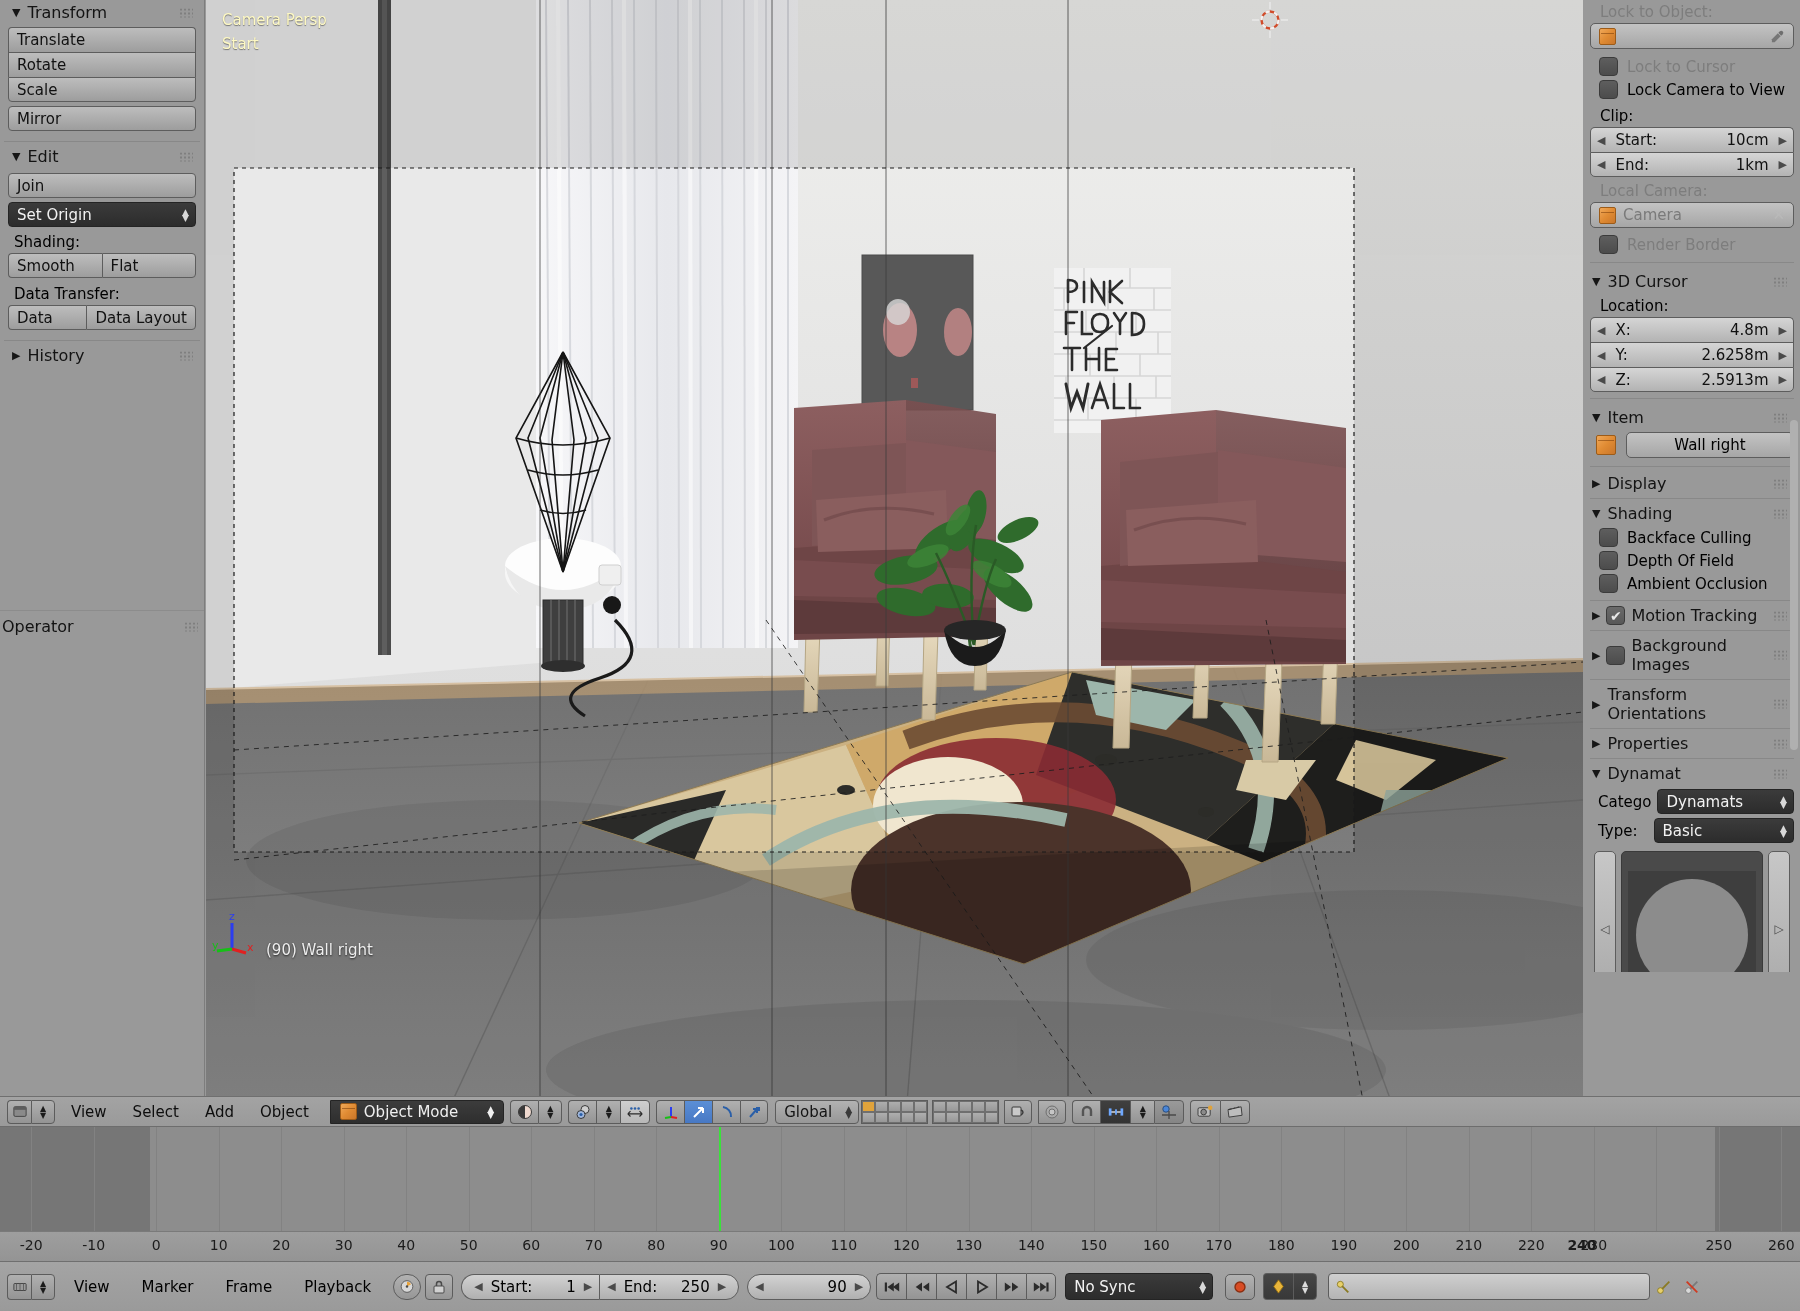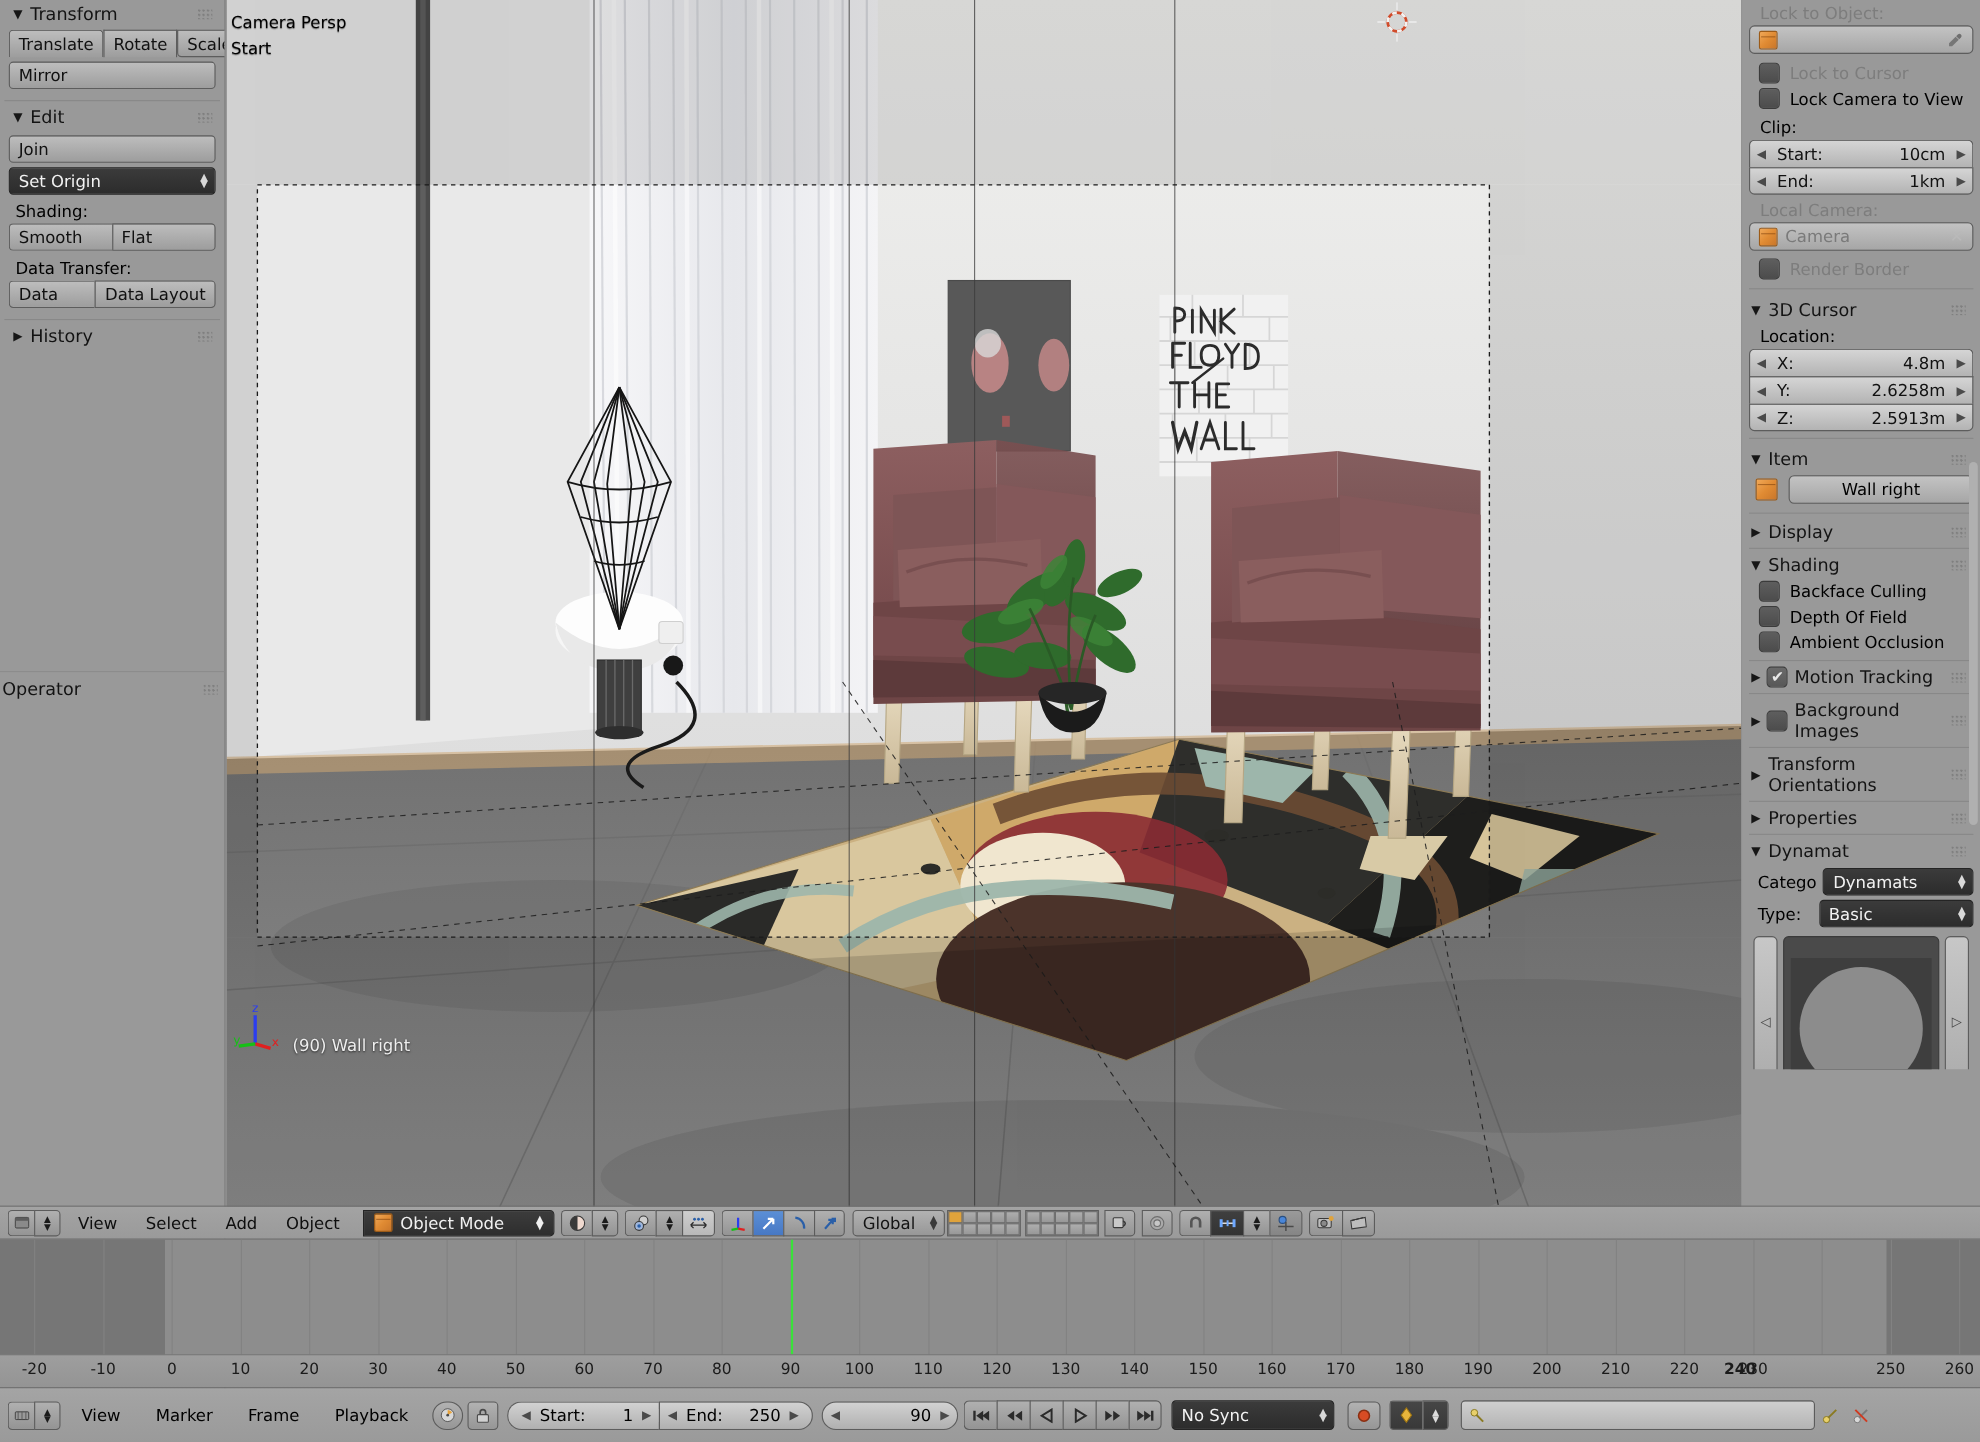--- a/index.html
+++ b/index.html
@@ -33,21 +33,21 @@
     border:1px solid #5d5d5d;
     border-radius:4px;
     color:#111; font-size:15px;
     padding:3px 8px;
     line-height:18px;
     height:25px;
     display:flex; align-items:center;
     cursor:pointer;
     white-space:nowrap;
   }
-  .btn-group { display:flex; }
+  .btn-group { display:flex; flex-direction:column; }
   .btn-group .btn { border-radius:0; border-bottom-width:0; }
   .btn-group .btn:first-child { border-radius:4px 4px 0 0; }
   .btn-group .btn:last-child { border-radius:0 0 4px 4px; border-bottom-width:1px; }
   .btn-row { display:flex; }
   .btn-row .btn { flex:1; border-radius:0; border-right-width:0; justify-content:flex-start; }
   .btn-row .btn:first-child { border-radius:4px 0 0 4px; }
   .btn-row .btn:last-child { border-radius:0 4px 4px 0; border-right-width:1px; }
 
   .dropdown {
     background:linear-gradient(#3b3b3b,#2c2c2c);
@@ -123,21 +123,21 @@
   .cube-ico:after{
     content:''; position:absolute; left:1px; top:4px; right:1px; height:1px;
     background:rgba(120,60,10,.55);
   }
 
   
   #viewport {
     position:absolute; left:206px; top:0; right:217px; height:1115px;
     background:#808080; overflow:hidden;
   }
-  #vp-text { position:absolute; left:4px; top:8px; color:#000000; font-size:15px; line-height:24px; text-shadow:0 1px 1px rgba(0,0,0,.45); }
+  #vp-text { position:absolute; left:16px; top:8px; color:#fef9c3; font-size:15px; line-height:24px; text-shadow:0 1px 1px rgba(0,0,0,.45); }
   #vp-obj  { position:absolute; left:60px; bottom:156px; color:#eee; font-size:15px; text-shadow:0 1px 2px rgba(0,0,0,.7); }
 
   
   #vp-header {
     position:absolute; left:0; bottom:0; width:1800px; height:30px;
     background:linear-gradient(#a3a3a3,#9a9a9a);
     border-top:1px solid #6f6f6f;
     display:flex; align-items:center; gap:0; padding:0 4px;
   }
   #vp-header .menu { font-size:15px; padding:0 13px; cursor:pointer; color:#0e0e0e; }

